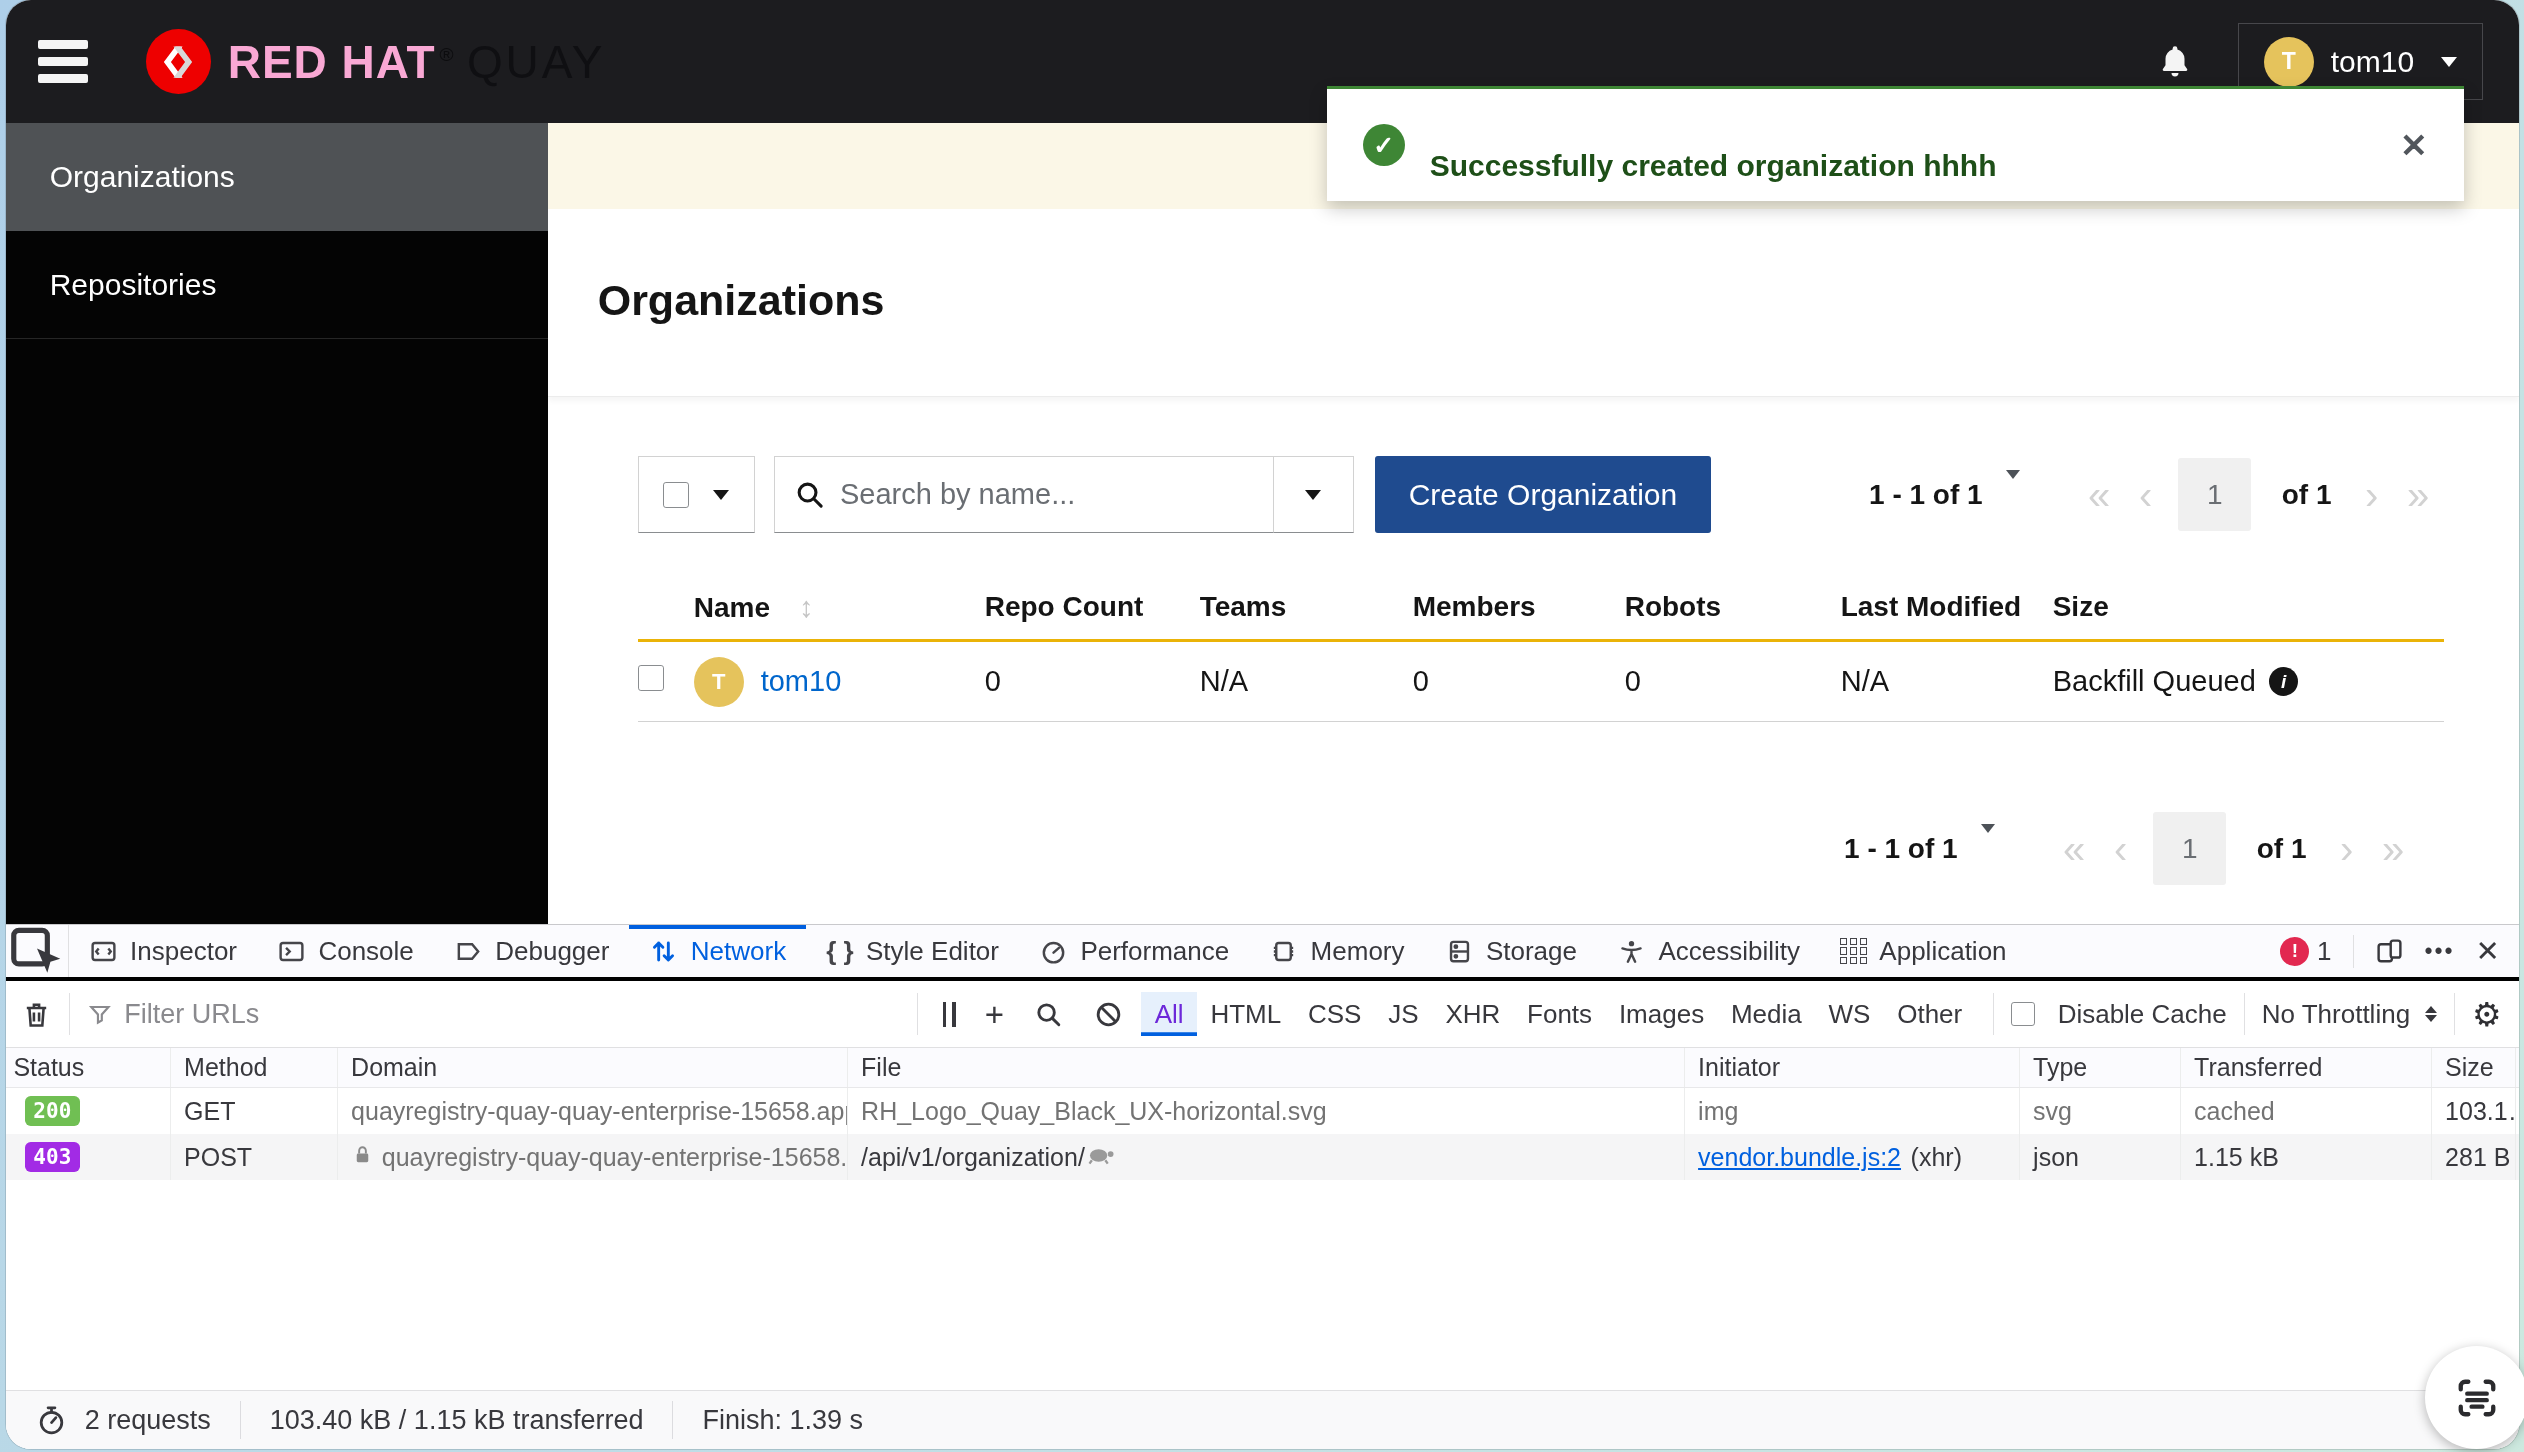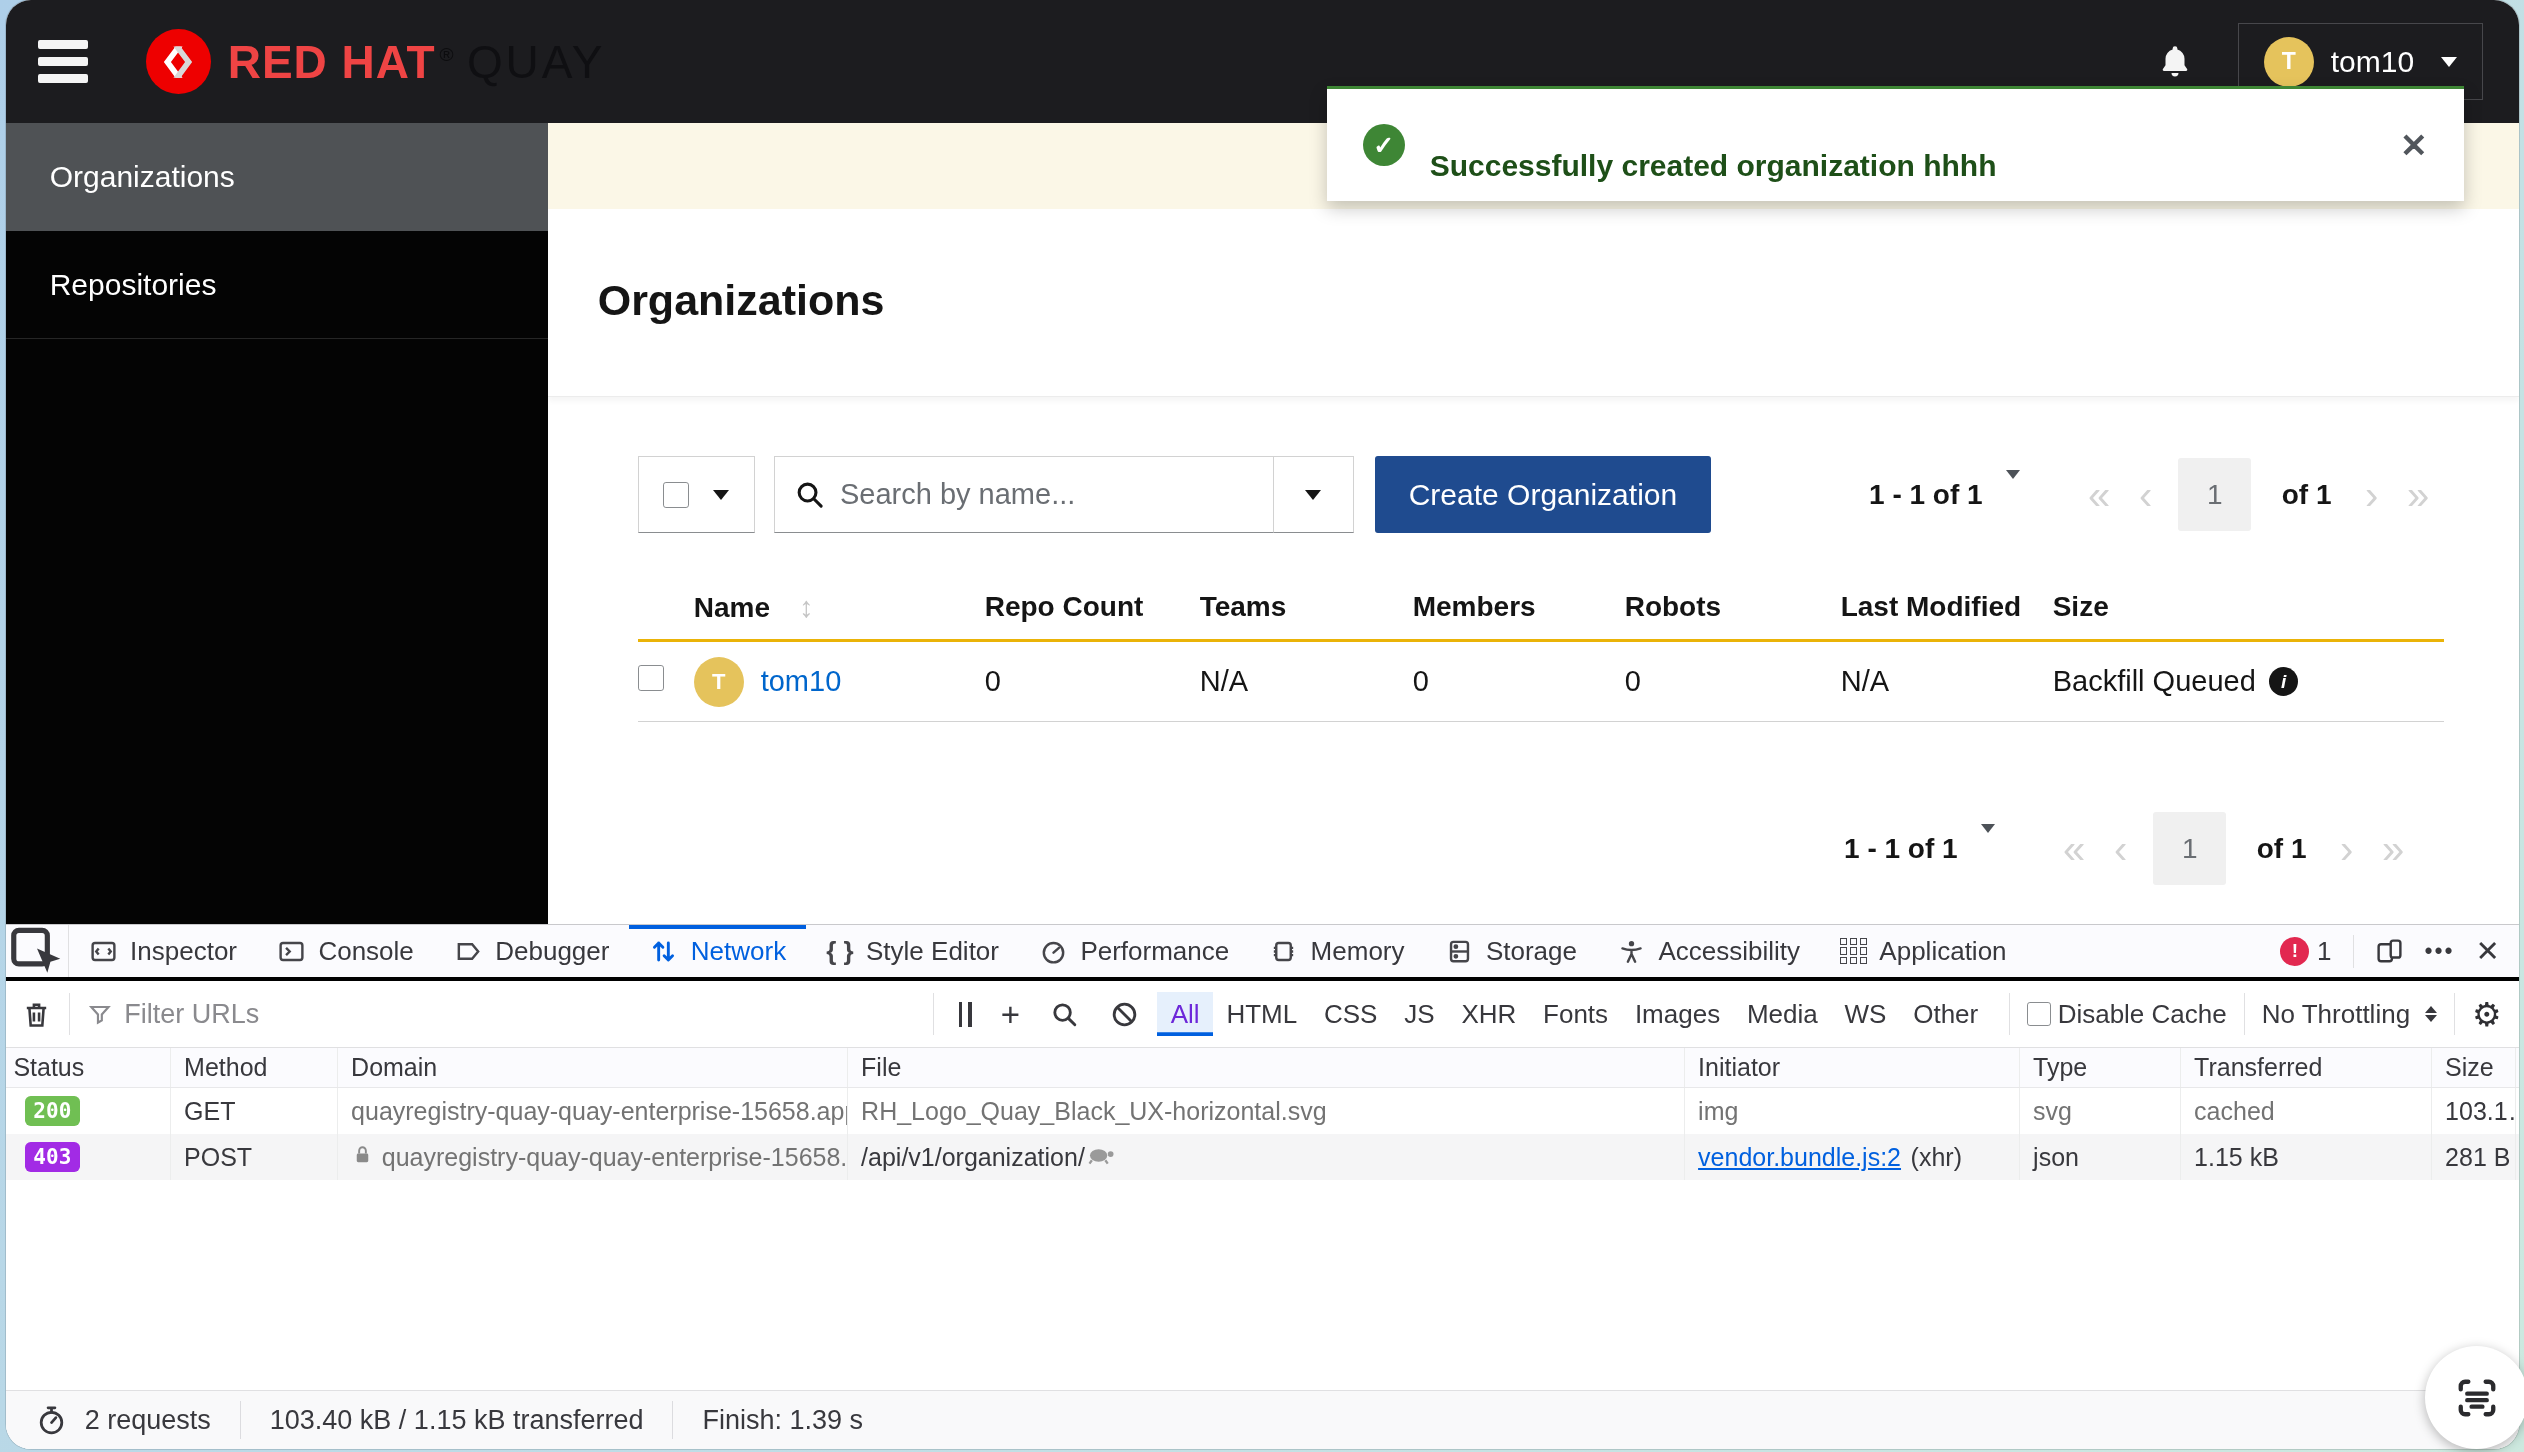--- a/index.html
+++ b/index.html
@@ -12,21 +12,21 @@
     box-shadow:0 0 0 1px rgba(0,0,0,.12); }
 
   
   .app-header { height:123px; background:#1c1c1f; display:flex; align-items:center; flex:0 0 auto; }
   .hamburger { width:115px; display:flex; flex-direction:column; align-items:center; gap:8.6px; cursor:pointer; }
   .hamburger .bar { width:50px; height:8.6px; background:#f4f4f4; border-radius:1.9px; }
   .logo { display:flex; align-items:center; gap:17px; margin-left:25px; }
   .logo-mark { width:65px; height:65px; border-radius:50%; background:#e00; display:flex; align-items:center; justify-content:center; }
   .logo-mark svg { width:50px; height:50px; }
   .logo-text { display:flex; align-items:baseline; gap:3.8px; }
-  .logo-redhat { font-size:46px; font-weight:900; letter-spacing:1px; color:#ef4444; }
+  .logo-redhat { font-size:46px; font-weight:900; letter-spacing:1px; color:#f9a8d4; }
   .logo-reg { font-size:19px; color:#0c0c0e; position:relative; top:-17px; }
   .logo-quay { font-size:46px; font-weight:400; letter-spacing:2.9px; color:#0f0f12; margin-left:9.6px; }
   .header-right { margin-left:auto; display:flex; align-items:center; gap:44px; padding-right:36px; }
   .bell-btn svg { width:38px; height:38px; display:block; }
   .user-menu { display:flex; align-items:center; gap:17px; border:1px solid #47474b;
     height:77px; padding:0 25px; cursor:pointer; }
   .avatar { width:50px; height:50px; border-radius:50%; background:#e5c35c; color:#fff;
     display:flex; align-items:center; justify-content:center; font-size:23px; font-weight:bold; }
   .user-name { color:#fff; font-size:30px; }
   .tri-down { width:0; height:0; border-left:8.6px solid transparent; border-right:8.6px solid transparent; border-top:10.5px solid currentColor; }
@@ -127,21 +127,21 @@
   .filter-wrap svg { width:27px; height:27px; }
   .filter-wrap input { border:none; outline:none; font-size:27px; color:#38383d; width:100%; font-family:"Liberation Sans",sans-serif; }
   .filter-wrap input::placeholder { color:#8a8a8e; }
   .nb-icons { display:flex; align-items:center; gap:29px; padding:0 7.7px; flex:0 0 auto; }
   .pause-ico { display:flex; gap:5.7px; }
   .pause-ico i { display:block; width:3.8px; height:25px; background:#38383d; }
   .plus-ico { font-size:33px; color:#38383d; line-height:1; }
   .flt-list { display:flex; align-items:center; margin-left:9.6px; flex:0 0 auto; }
   .flt { height:44px; display:flex; align-items:center; padding:0 13.4px; font-size:26px; cursor:pointer; color:#38383d; }
   .flt.active { color:#6d28d9; background:#e6f0fc; box-shadow:inset 0 -3.8px 0 #0060df; }
-  .cache-wrap { display:flex; align-items:center; gap:7px; font-size:26px; flex:0 0 auto; }
+  .cache-wrap { display:flex; align-items:center; gap:23px; font-size:26px; flex:0 0 auto; }
   .cache-wrap input.cb { width:24px; height:24px; border-width:1.9px; }
   .throttle { display:flex; align-items:center; gap:15px; font-size:26px; cursor:pointer; flex:0 0 auto; }
   .updown { display:flex; flex-direction:column; gap:2.9px; }
   .updown b { width:0; height:0; border-left:6.7px solid transparent; border-right:6.7px solid transparent; display:block; }
   .updown b.u { border-bottom:7.7px solid #38383d; }
   .updown b.d { border-top:7.7px solid #38383d; }
   .gear { font-size:33px; color:#2f2f33; margin:0 17px 0 0; cursor:pointer; }
 
   .net-head, .net-row { display:grid; grid-template-columns:165px 167px 510px 837px 335px 161px 251px 84px 1fr; align-items:stretch; }
   .net-head { height:40px; background:#fbfbfe; border-bottom:1px solid #e8e8ea; font-size:25px; color:#38383d; flex:0 0 auto; }

